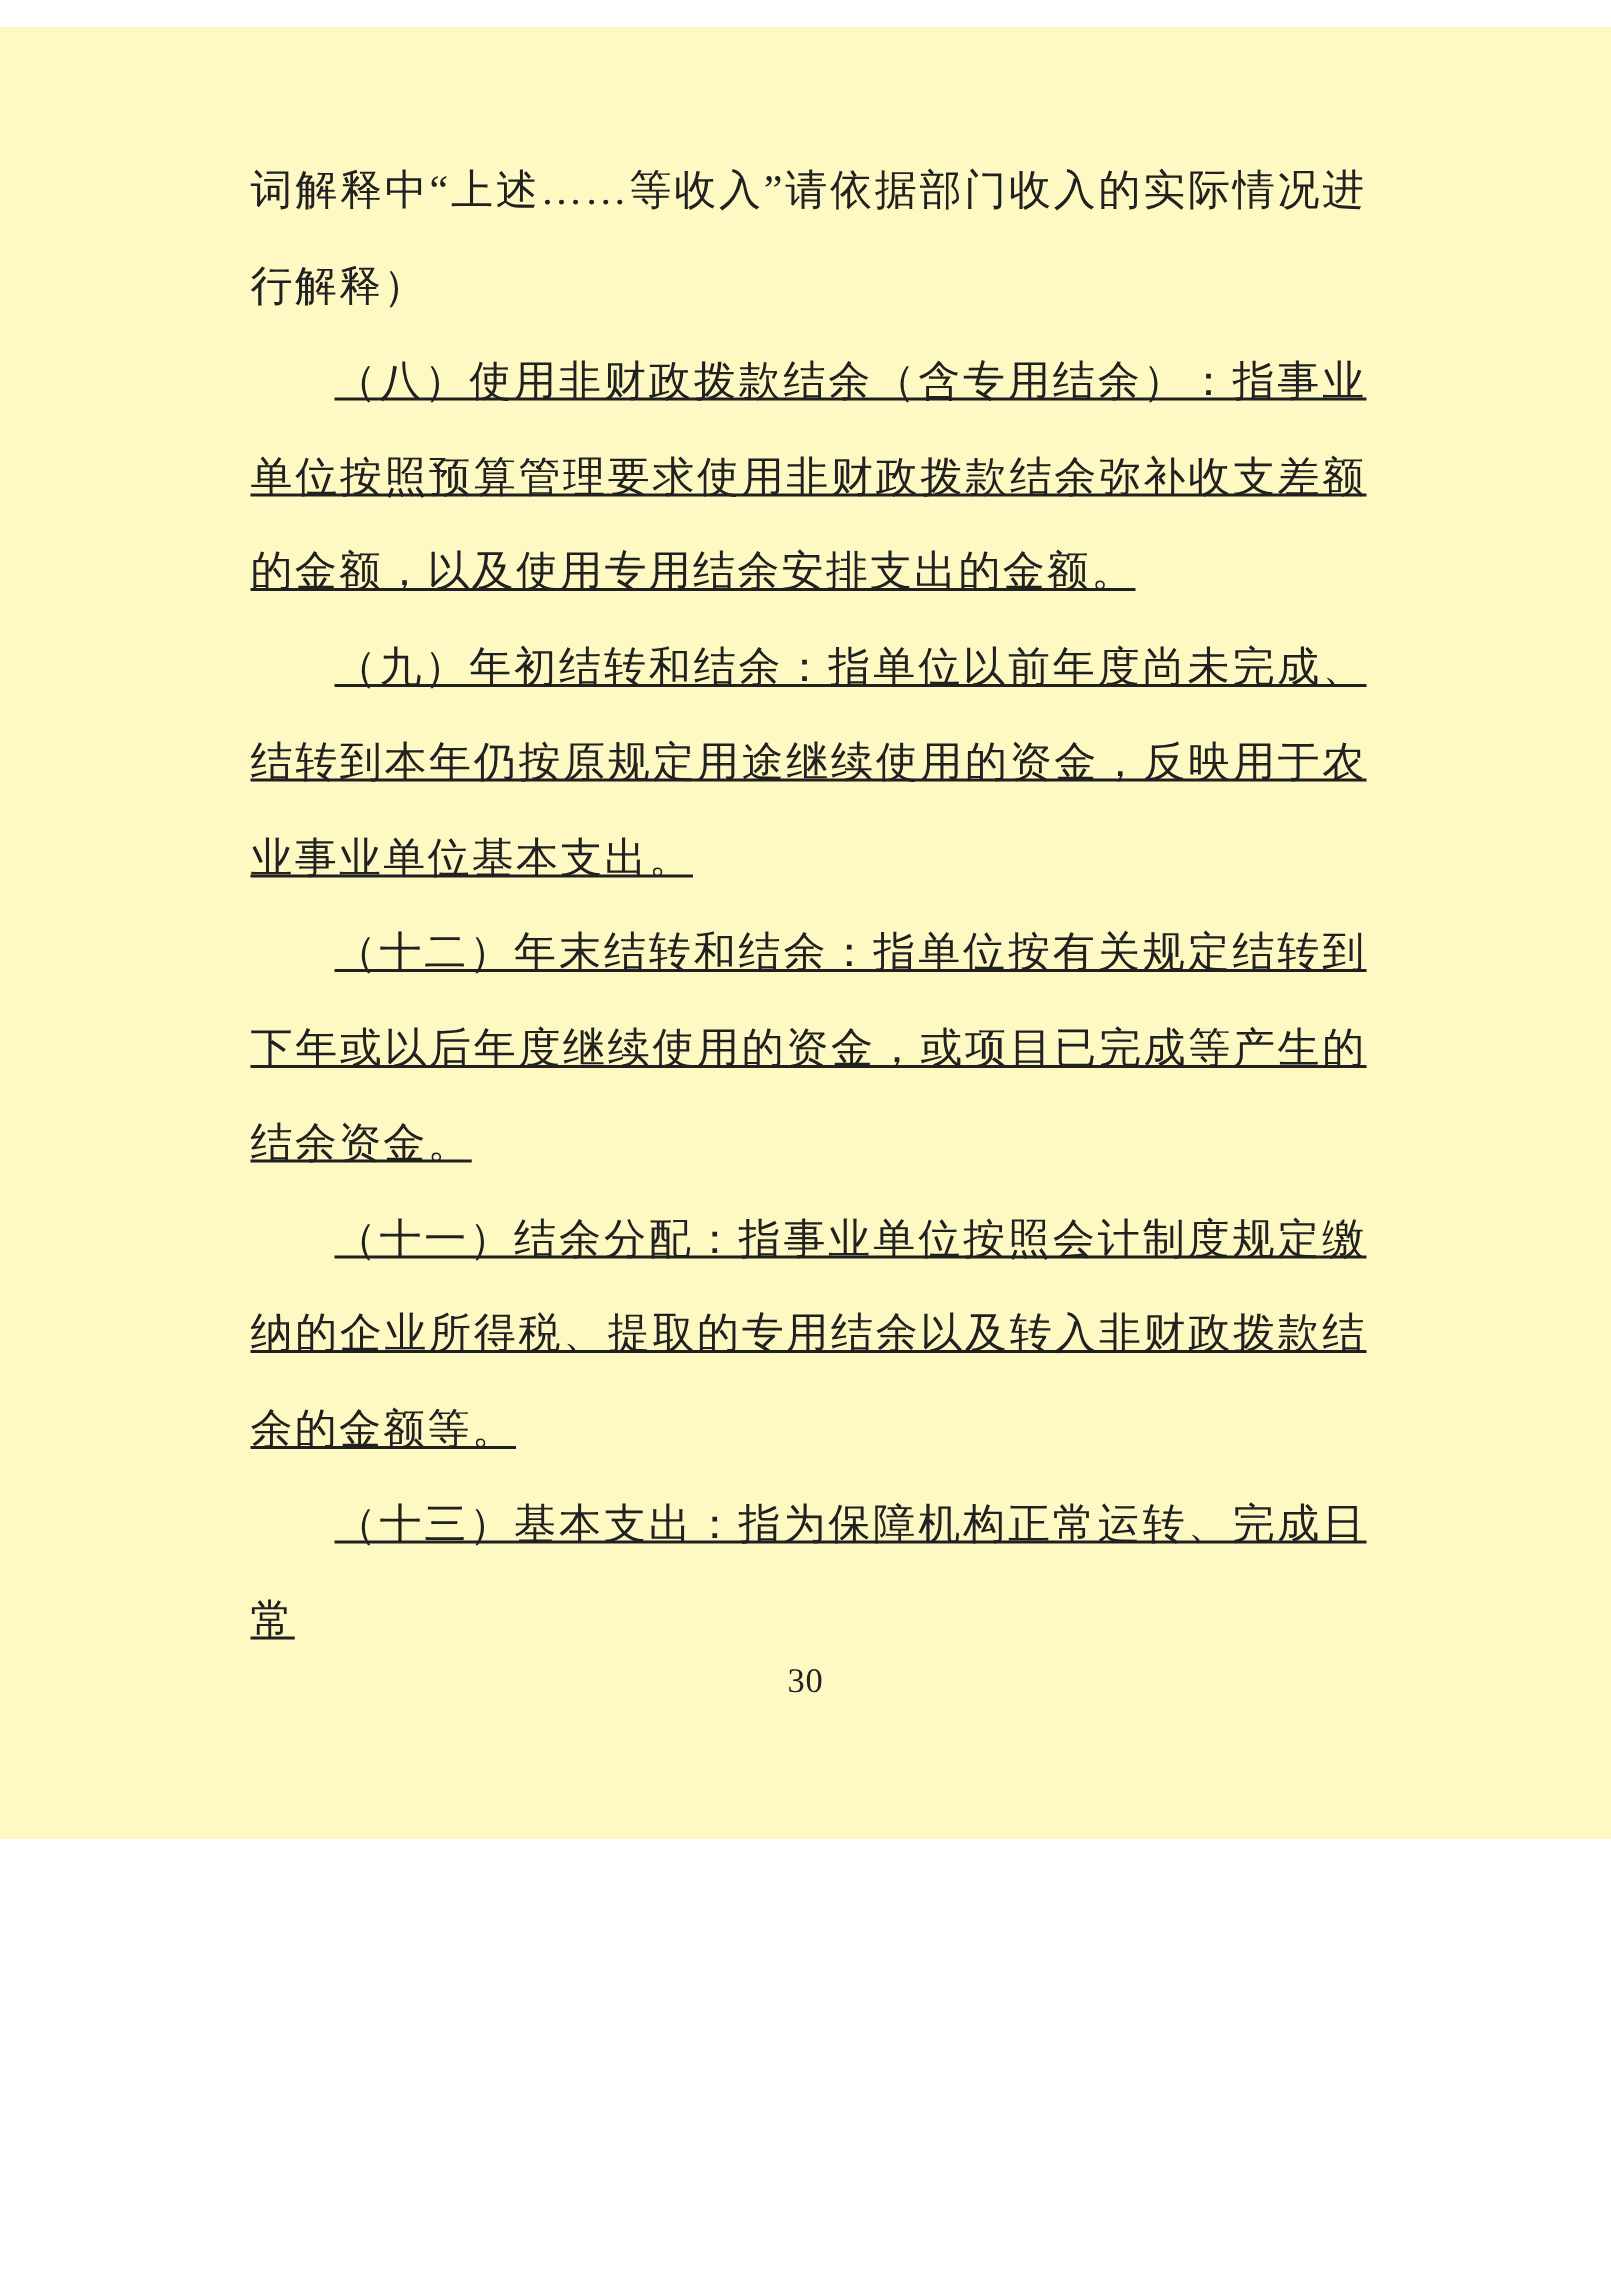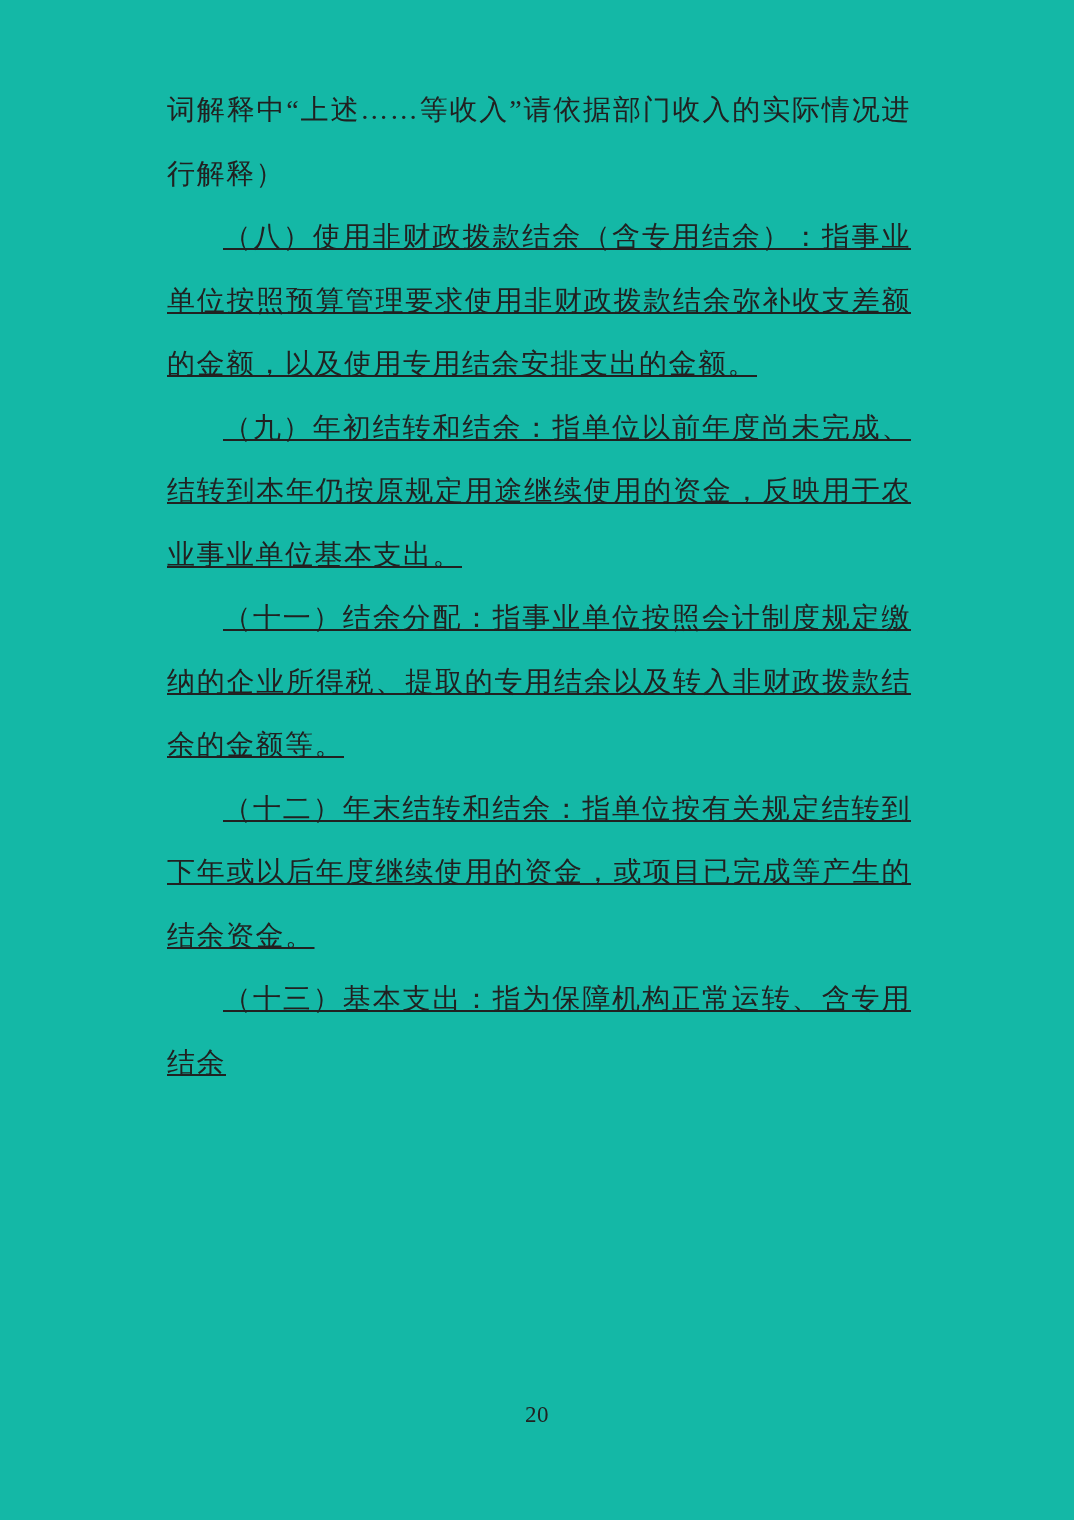--- a/index.html
+++ b/index.html
@@ -1,22 +1,22 @@
 <!DOCTYPE html>
 <html><head>
   <meta charset="utf-8">
   <style>
     * { margin: 0; padding: 0; box-sizing: border-box; }
     html, body { background: #ffffff; }
     .page {
       position: relative;
       width: 1074px;
-      height: 1520px;
-      background: #14b8a6;
-      margin: 0 auto;
+      height: 1208px;
+      background: #fef9c3;
+      margin: 18px auto;
       overflow: hidden;
       font-family: "Liberation Serif", "DejaVu Serif", serif;
       color: #212121;
     }
     .content {
       position: absolute;
       left: 167px;
       top: 78px;
       width: 744px;
     }
@@ -44,18 +44,18 @@
     }
   </style>
 </head>
 <body>
 
 <div class="page">
   <div class="content">
     <p>词解释中“上述……等收入”请依据部门收入的实际情况进行解释）</p>
     <p class="indent">（八）使用非财政拨款结余（含专用结余）：指事业单位按照预算管理要求使用非财政拨款结余弥补收支差额的金额，以及使用专用结余安排支出的金额。</p>
     <p class="indent">（九）年初结转和结余：指单位以前年度尚未完成、结转到本年仍按原规定用途继续使用的资金，反映用于农业事业单位基本支出。</p>
+    <p class="indent">（十二）年末结转和结余：指单位按有关规定结转到下年或以后年度继续使用的资金，或项目已完成等产生的结余资金。</p>
     <p class="indent">（十一）结余分配：指事业单位按照会计制度规定缴纳的企业所得税、提取的专用结余以及转入非财政拨款结余的金额等。</p>
-    <p class="indent">（十二）年末结转和结余：指单位按有关规定结转到下年或以后年度继续使用的资金，或项目已完成等产生的结余资金。</p>
-    <p class="indent">（十三）基本支出：指为保障机构正常运转、含专用结余</p>
+    <p class="indent">（十三）基本支出：指为保障机构正常运转、完成日常</p>
   </div>
-  <div class="page-number">20</div>
+  <div class="page-number">30</div>
 </div>
 
 </body></html>

